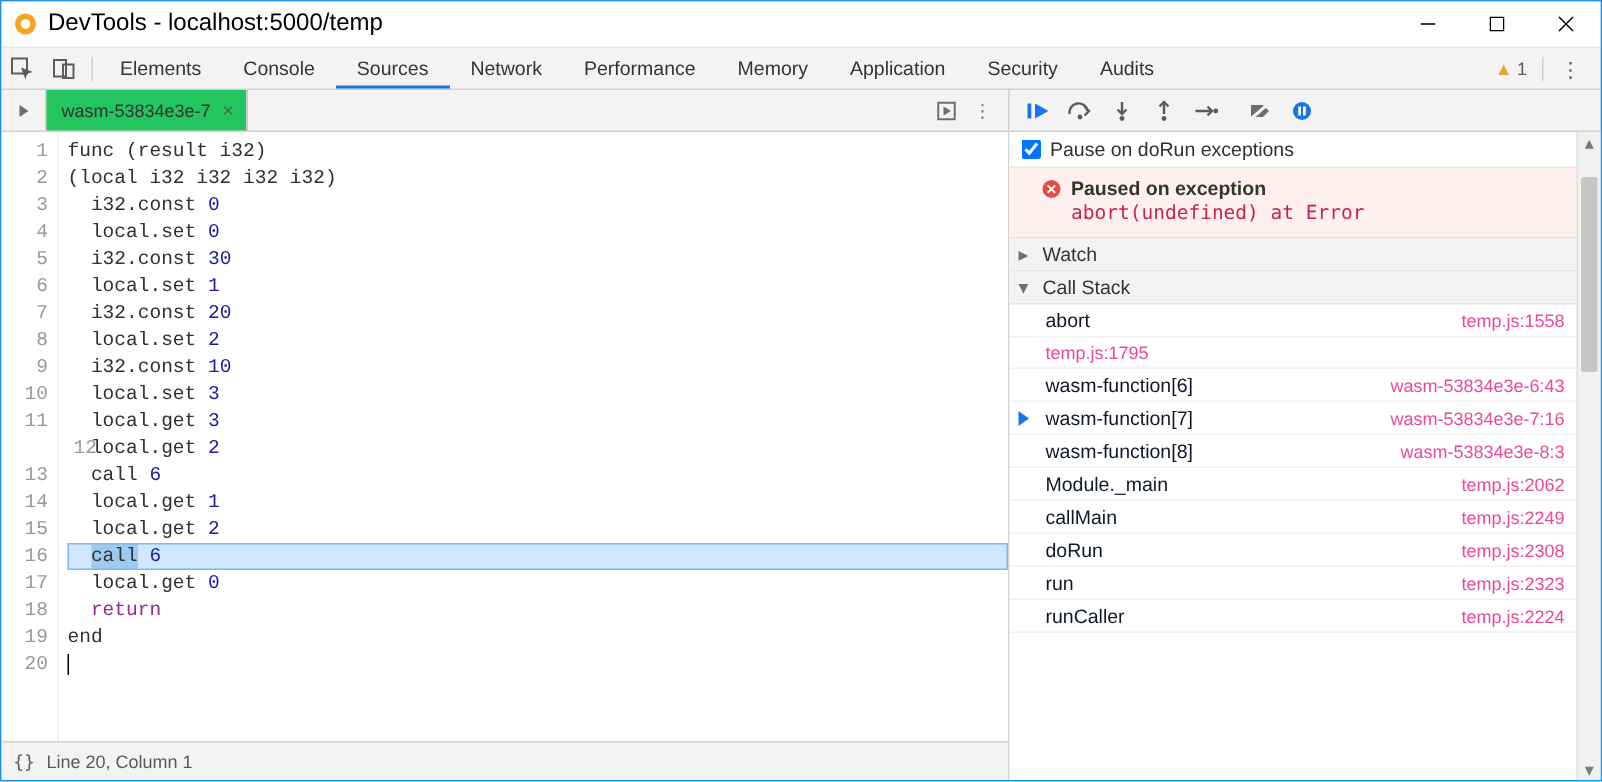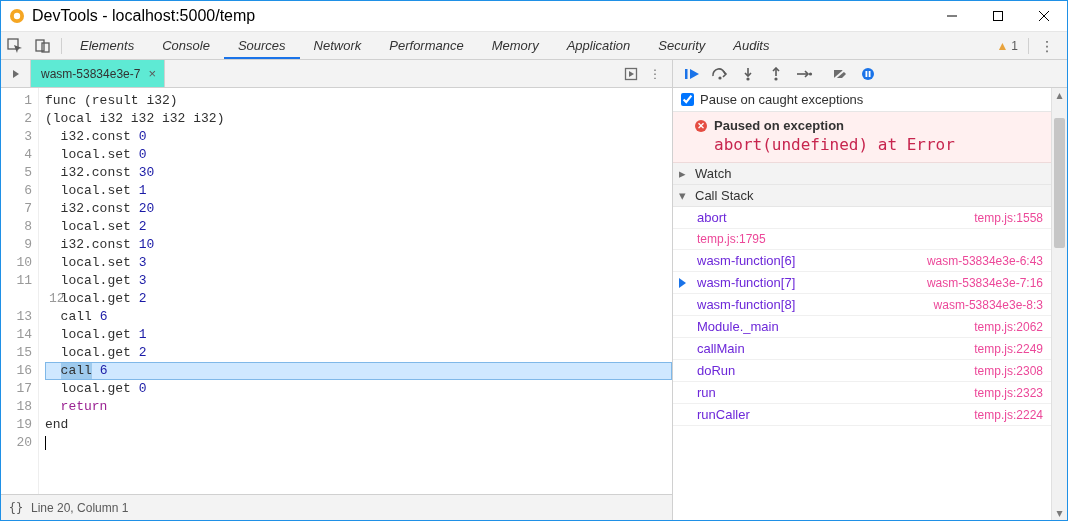--- a/index.html
+++ b/index.html
@@ -91,21 +91,21 @@
     width: 30px; height: 27px;
     display: flex; align-items: center; justify-content: center;
     border-right: 1px solid #d0d0d0;
     cursor: pointer;
     color: #5a5a5a;
   }
   .file-tab {
     height: 27px;
     display: flex; align-items: center;
     padding: 0 8px 0 10px;
-    background: #5eead4;
+    background: #22c55e;
     border-right: 1px solid #d0d0d0;
     font-size: 12px;
     color: #333;
   }
   .file-tab .close-x { margin-left: 8px; color: #5a5a5a; cursor: pointer; font-size: 13px; }
   .right-icons {
     margin-left: auto;
     display: flex;
     align-items: center;
     padding-right: 6px;
@@ -220,33 +220,33 @@
   }
   .pause-banner .line1 { display: flex; align-items: center; color: #333; font-weight: 600; font-size: 13px;}
   .pause-banner .erricon {
     width: 12px; height: 12px; border-radius: 50%; background: #e54d42;
     color: #fff; font-size: 9px; display:flex; align-items:center; justify-content:center;
     margin-right: 7px;
   }
   .pause-banner .line2 {
     font-family: Consolas, monospace;
     color: #c7254e;
-    font-size: 16px;
+    font-size: 13px;
     margin-left: 19px;
     margin-top: 2px;
   }
   .stacklist { overflow:auto; flex:1; }
   .stack-item {
     display: flex; align-items: center;
     padding: 3px 8px 3px 24px;
     border-bottom: 1px solid #f0f0f0;
     font-size: 13px;
     position: relative;
   }
-  .stack-item .fn { flex: 1; color: #6d28d9; }
+  .stack-item .fn { flex: 1; color: #0f172a; }
   .stack-item .loc { color: #ec4899; font-size: 12px; }
   .stack-item.active::before {
     content: "";
     position: absolute;
     left: 6px; top: 50%; transform: translateY(-50%);
     width: 0; height: 0;
     border-top: 5px solid transparent;
     border-bottom: 5px solid transparent;
     border-left: 7px solid #1a73e8;
   }
@@ -304,21 +304,21 @@
         <path d="M7 7 L15 10 L11 11 L10 15 Z" fill="#5a5a5a" stroke="none"></path>
       </svg>
   </div>
   <div class="tool">
     <svg width="16" height="16" viewBox="0 0 16 16" fill="none" stroke="#5a5a5a" stroke-width="1.3">
         <rect x="1" y="2" width="8" height="11"></rect>
         <rect x="7" y="5" width="7" height="9"></rect>
       </svg>
   </div>
   <div class="vr"></div>
-  <div id="top-tabs" style="display: flex; font-style: italic;">
+  <div id="top-tabs" style="display: flex;">
       <div class="tab">Elements</div>
       <div class="tab">Console</div>
       <div class="tab active">Sources</div>
       <div class="tab">Network</div>
       <div class="tab">Performance</div>
       <div class="tab">Memory</div>
       <div class="tab">Application</div>
       <div class="tab">Security</div>
       <div class="tab">Audits</div>
     </div>
@@ -434,21 +434,21 @@
     <div class="statusbar">
       <div class="sb-icon">{}</div>
       <div>Line 20, Column 1</div>
     </div>
   </div>
 
   <div class="right-pane">
     <div class="rp-content">
       <div class="rp-row">
         <input type="checkbox" class="chk" id="pauseChk" checked="" style="">
-        <span>Pause on caught exceptions</span>
+        <span>Pause on doRun exceptions</span>
       </div>
 
       <div class="pause-banner">
         <div class="line1">
           <span class="erricon">✕</span>
           <span>Paused on exception</span>
         </div>
         <div class="line2">abort(undefined) at Error</div>
       </div>
 

